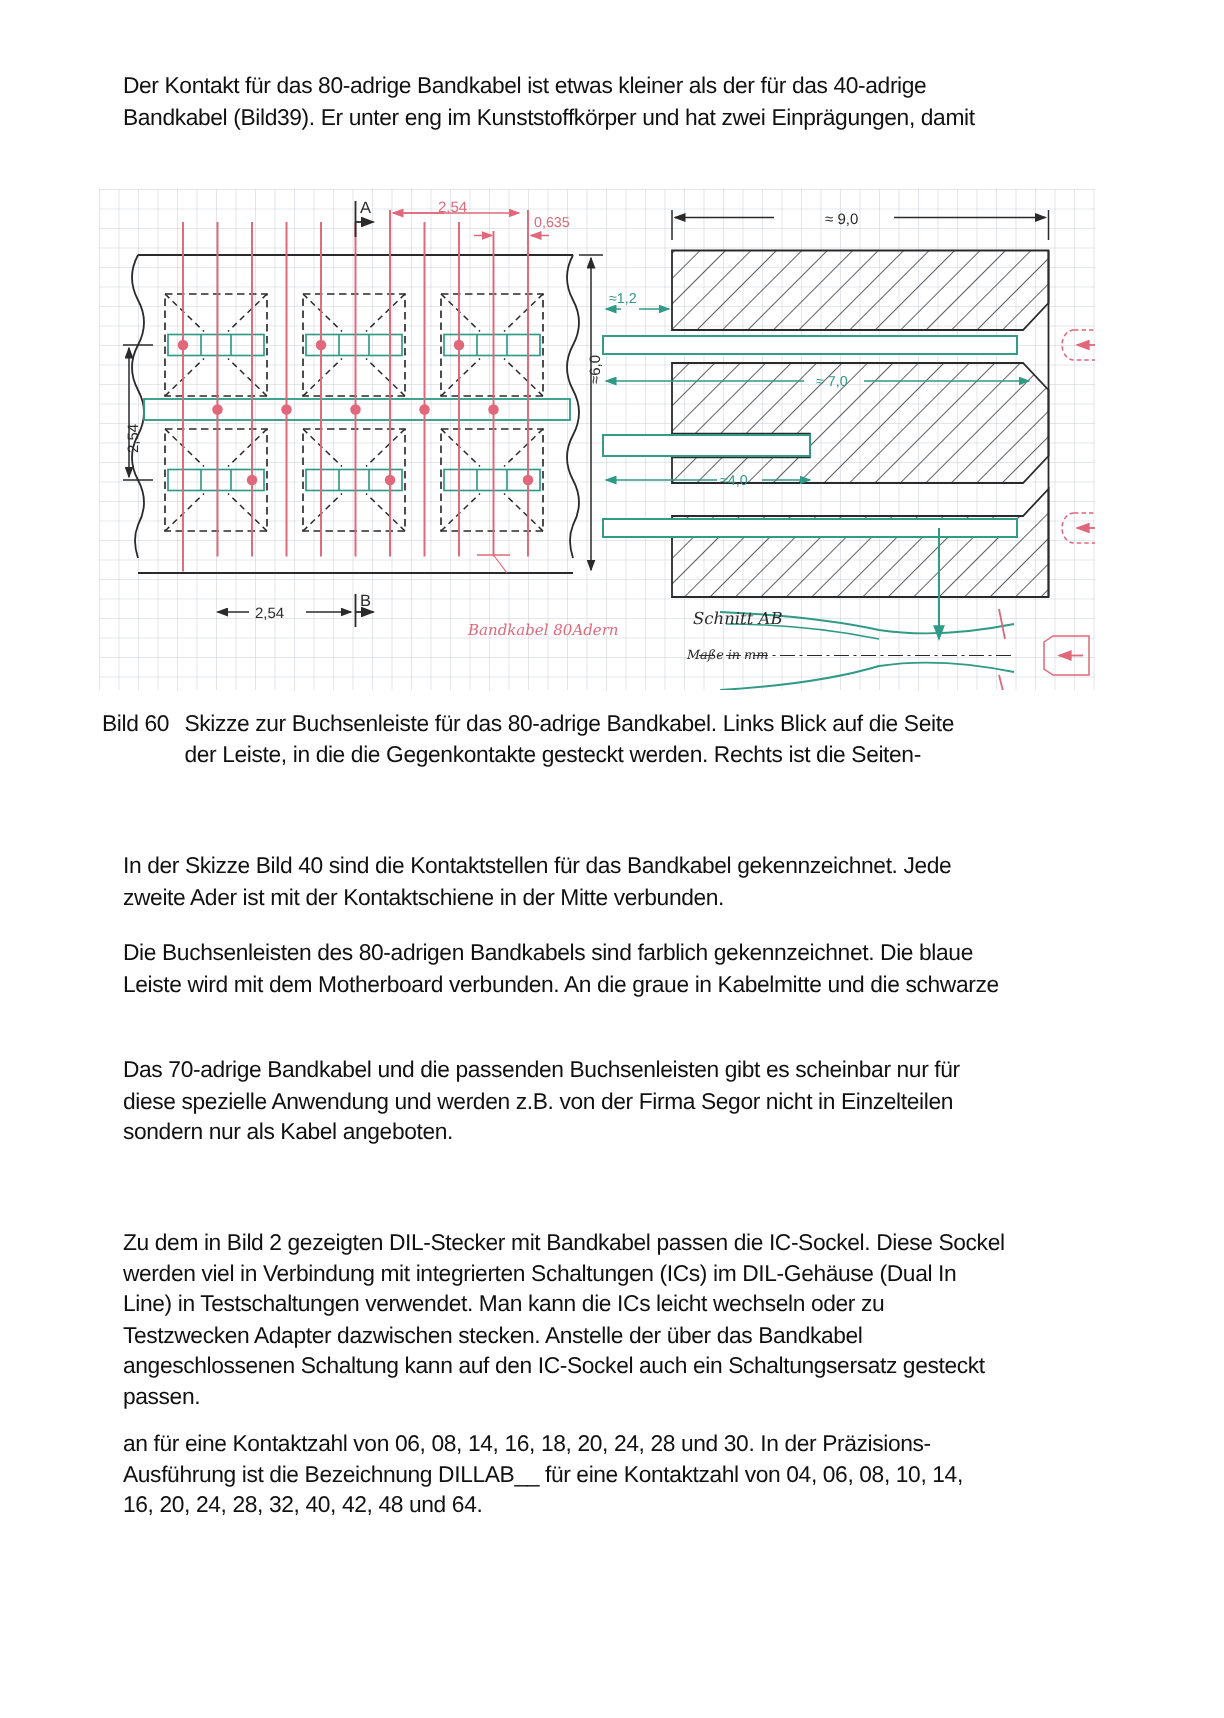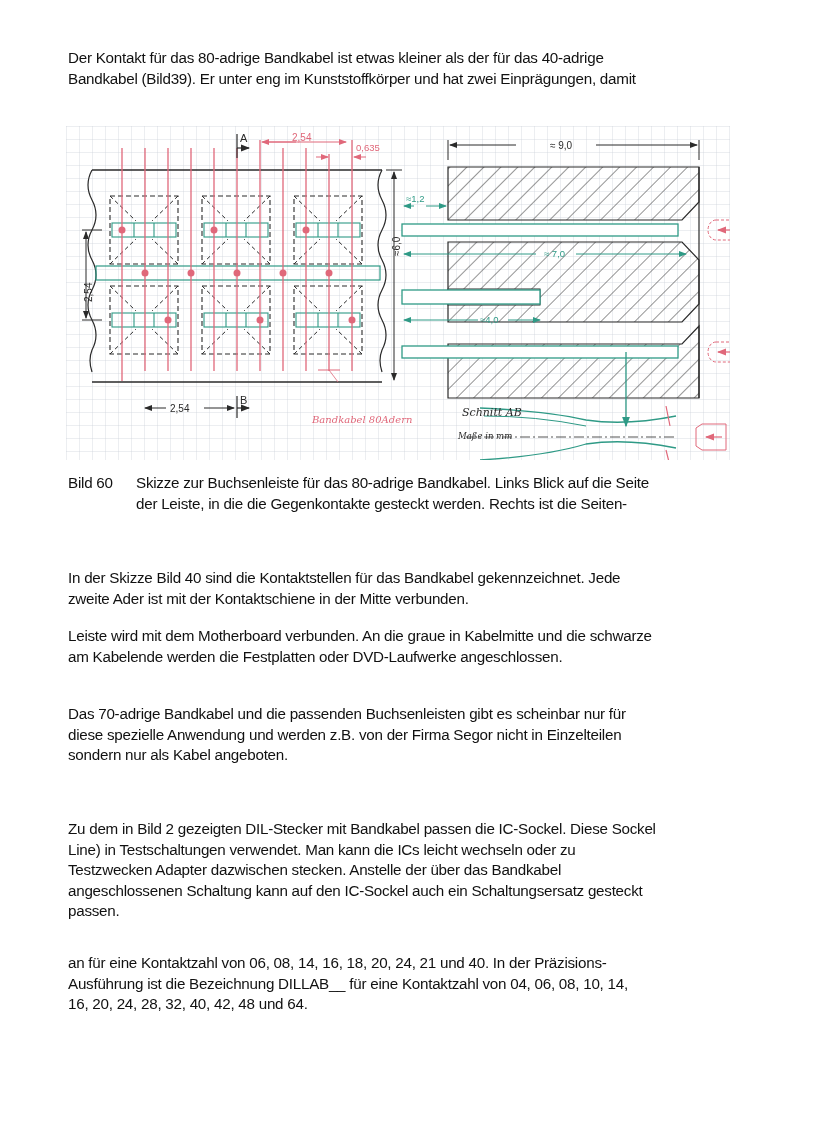--- a/index.html
+++ b/index.html
@@ -1,25 +1,25 @@
 <!DOCTYPE html>
 <html><head>
   <meta charset="utf-8">
   <style>
     html, body { margin: 0; padding: 0; background: #ffffff; }
     body { width: 816px; height: 1145px; position: relative; overflow: hidden;
       font-family: "Liberation Sans", sans-serif; color: #111; }
     .para { position: absolute; left: 68px; width: 680px; font-size: 15.2px; line-height: 20.5px;
       letter-spacing: -0.25px; margin: 0; }
-    .para .line { display: block; white-space: nowrap; }
+    .para .line { display: block; white-space: nowrap; margin-left: 14px; }
     .figure { position: absolute; left: 66px; top: 126px; width: 664px; height: 334px; }
     .caption { position: absolute; left: 68px; top: 473px; width: 680px; font-size: 15.2px;
       line-height: 20.5px; letter-spacing: -0.25px; }
     .caption .lbl { position: absolute; left: 0; top: 0; }
-    .caption .txt { position: absolute; left: 68px; top: 0; }
+    .caption .txt { position: absolute; left: 55px; top: 0; }
     .caption .line { display: block; white-space: nowrap; }
     .caption .txt .line:first-child { margin-left: 0; }
   </style>
 </head>
 <body>
 
 <p class="para" style="top:48px;">
   <span class="line">Der Kontakt für das 80-adrige Bandkabel ist etwas kleiner als der für das 40-adrige</span>
   <span class="line">Bandkabel (Bild39). Er unter eng im Kunststoffkörper und hat zwei Einprägungen, damit</span>
 </p>
@@ -236,35 +236,36 @@
     <span class="line">der Leiste, in die die Gegenkontakte gesteckt werden. Rechts ist die Seiten-</span>
   </div>
 </div>
 
 <p class="para" style="top:568px;">
   <span class="line">In der Skizze Bild 40 sind die Kontaktstellen für das Bandkabel gekennzeichnet. Jede</span>
   <span class="line">zweite Ader ist mit der Kontaktschiene in der Mitte verbunden.</span>
 </p>
 
 <p class="para" style="top:626px;">
+  <span class="line">Die Buchsenleisten des 80-adrigen Bandkabels sind farblich gekennzeichnet. Die blaue</span>
   <span class="line">Leiste wird mit dem Motherboard verbunden. An die graue in Kabelmitte und die schwarze</span>
-  <span class="line">am Kabelende werden die Festplatten oder DVD-Laufwerke angeschlossen.</span>
 </p>
 
 <p class="para" style="top:704px;">
   <span class="line">Das 70-adrige Bandkabel und die passenden Buchsenleisten gibt es scheinbar nur für</span>
   <span class="line">diese spezielle Anwendung und werden z.B. von der Firma Segor nicht in Einzelteilen</span>
   <span class="line">sondern nur als Kabel angeboten.</span>
 </p>
 
 <p class="para" style="top:819px;">
   <span class="line">Zu dem in Bild 2 gezeigten DIL-Stecker mit Bandkabel passen die IC-Sockel. Diese Sockel</span>
+  <span class="line">werden viel in Verbindung mit integrierten Schaltungen (ICs) im DIL-Gehäuse (Dual In</span>
   <span class="line">Line) in Testschaltungen verwendet. Man kann die ICs leicht wechseln oder zu</span>
   <span class="line">Testzwecken Adapter dazwischen stecken. Anstelle der über das Bandkabel</span>
   <span class="line">angeschlossenen Schaltung kann auf den IC-Sockel auch ein Schaltungsersatz gesteckt</span>
   <span class="line">passen.</span>
 </p>
 
 <p class="para" style="top:953px;">
-  <span class="line">an für eine Kontaktzahl von 06, 08, 14, 16, 18, 20, 24, 21 und 40. In der Präzisions-</span>
+  <span class="line">an für eine Kontaktzahl von 06, 08, 14, 16, 18, 20, 24, 28 und 30. In der Präzisions-</span>
   <span class="line">Ausführung ist die Bezeichnung DILLAB__  für eine Kontaktzahl von 04, 06, 08, 10, 14,</span>
   <span class="line">16, 20, 24, 28, 32, 40, 42, 48 und 64.</span>
 </p>
 
 </body></html>

